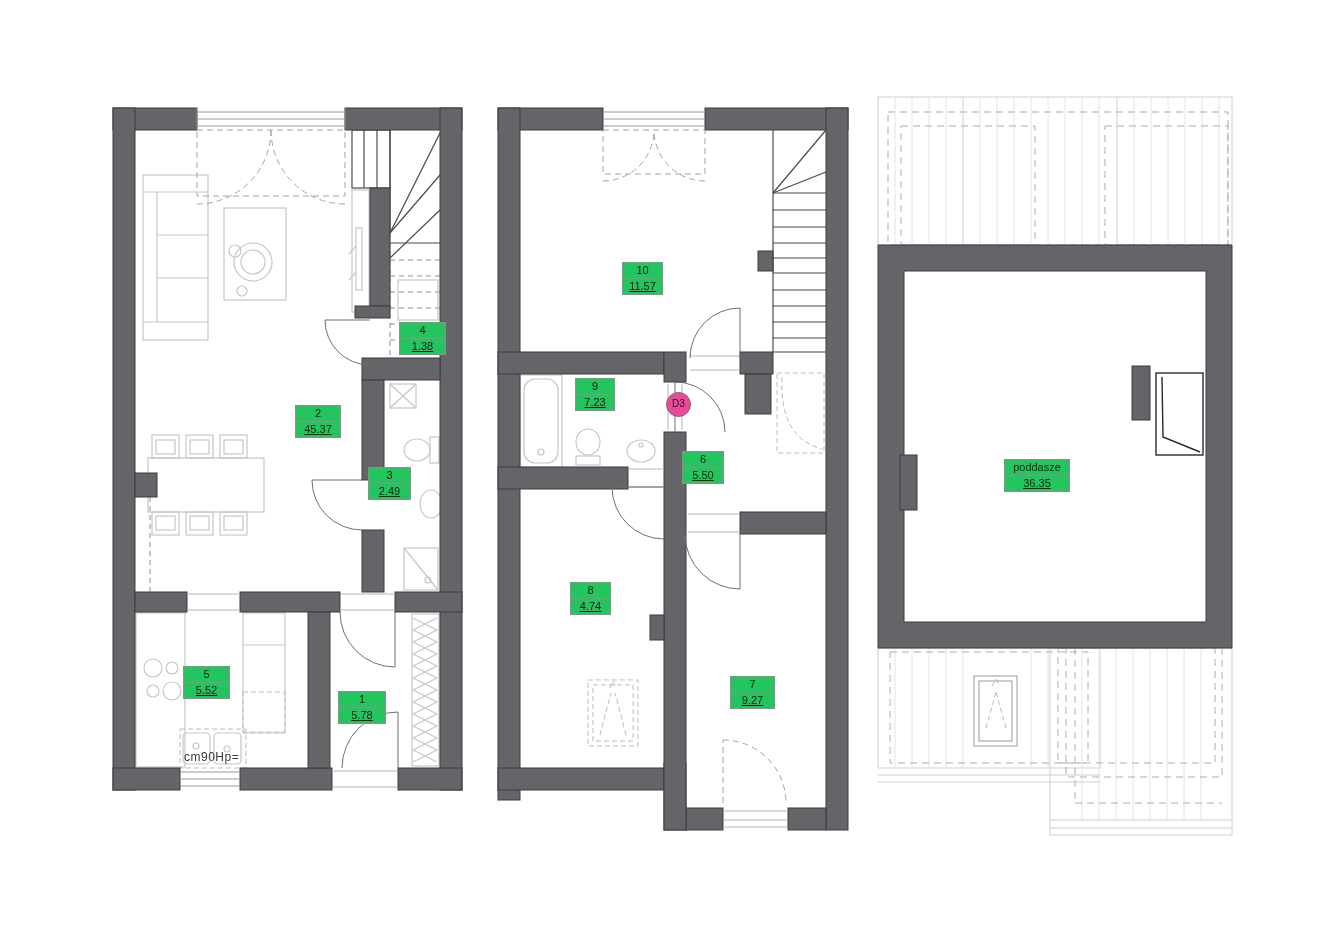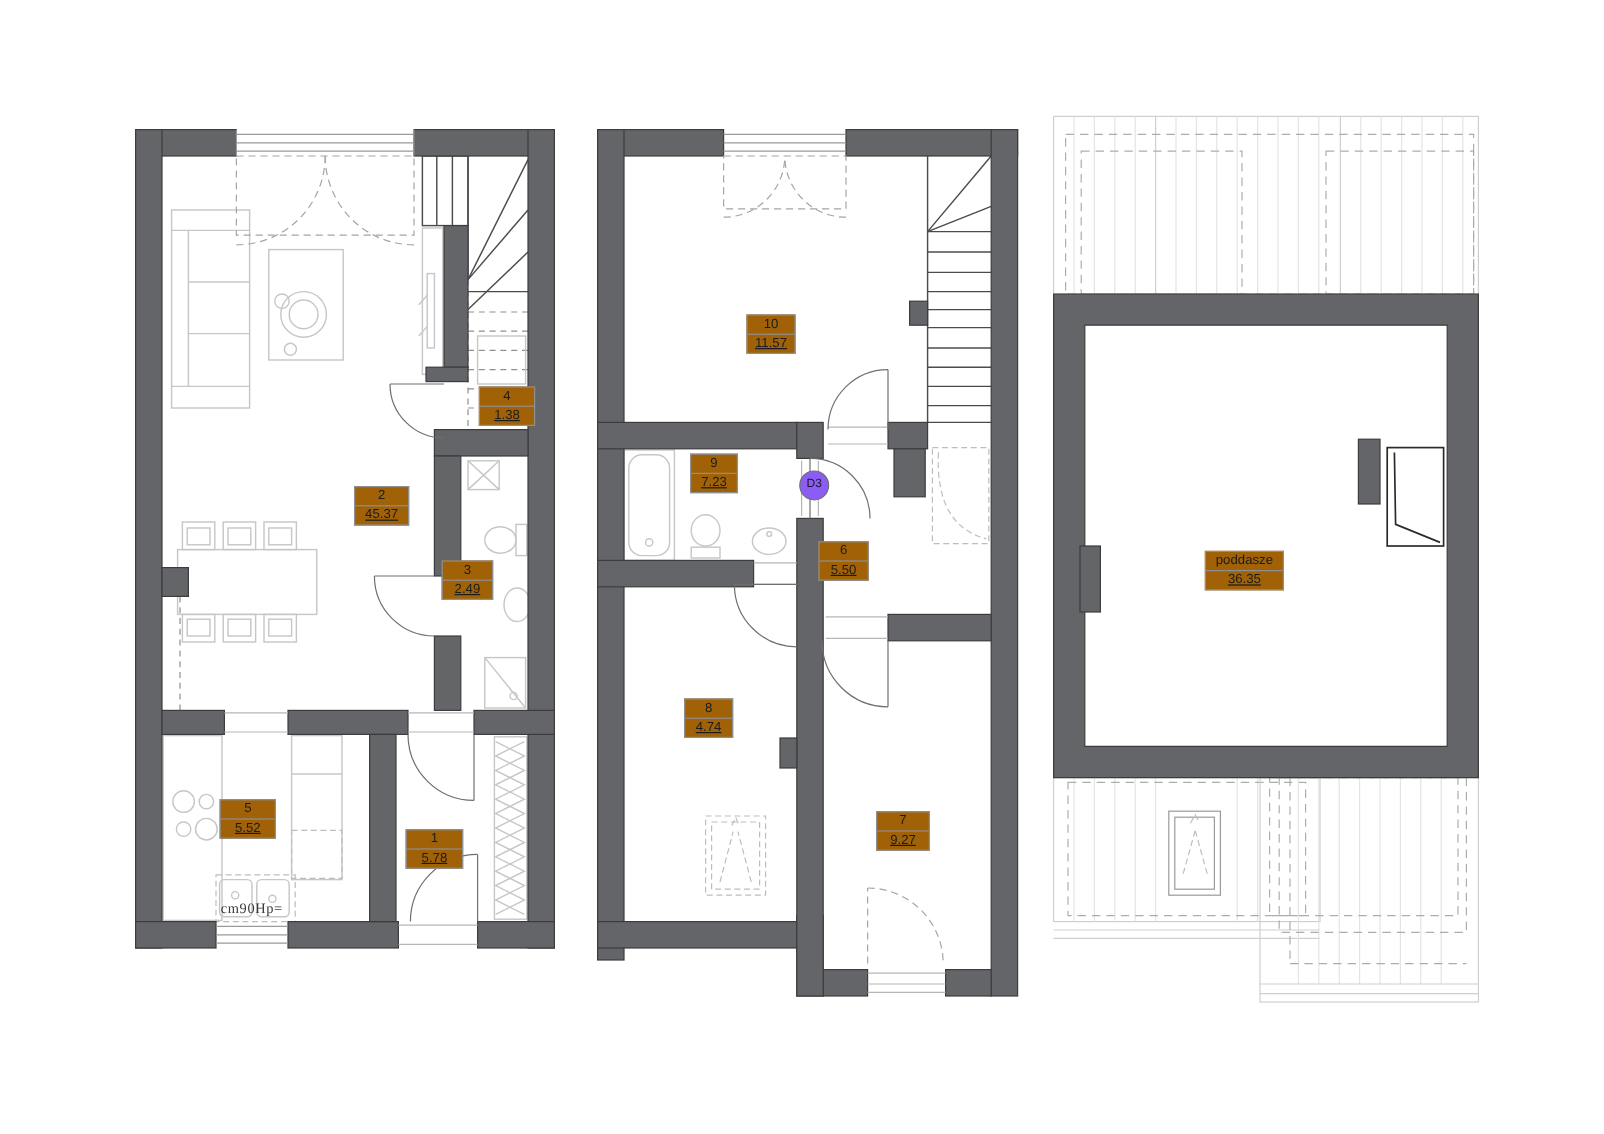--- a/index.html
+++ b/index.html
@@ -14,27 +14,27 @@
   .doordash{stroke:#a5a5a6;stroke-width:1;fill:none;stroke-dasharray:6 4;}
   .tread{stroke:#4b4b4d;stroke-width:1.2;fill:none;}
   .treaddash{stroke:#8f8f90;stroke-width:1;fill:none;stroke-dasharray:5 4;}
   .furn{stroke:#c6c7c8;stroke-width:1.2;fill:none;}
   .furndash{stroke:#bcbdbe;stroke-width:1;fill:none;stroke-dasharray:5 3;}
   .roofline{stroke:#cfcfcf;stroke-width:1;fill:none;}
   .roofhatch{stroke:#e4e4e4;stroke-width:1;fill:none;}
   .roofdash{stroke:#adadae;stroke-width:1;fill:none;stroke-dasharray:7 5;}
   .dark{stroke:#2a2a2a;stroke-width:1.4;fill:none;}
   
-  .room-label{position:absolute;background:#a16207;border:1px solid #8f8f90;
+  .room-label{position:absolute;background:#22c55e;border:1px solid #8f8f90;
               text-align:center;color:#1c1c1c;font-size:11px;z-index:5;}
   .room-label .num{border-bottom:1px solid #8f8f90;height:15px;line-height:15px;padding:0 3px;}
   .room-label .area{height:15px;line-height:15px;padding:0 3px;text-decoration:underline;}
   .door-tag{position:absolute;width:23px;height:23px;border:1px solid #6f6f71;border-radius:50%;
-            background:#8b5cf6;text-align:center;font-size:10px;line-height:22px;color:#1c1c1c;z-index:5;}
-  .sill-note{position:absolute;font-size:12px;color:#3a3a3a;z-index:5;letter-spacing:.5px;font-family:Liberation Serif, serif;}
+            background:#ec4899;text-align:center;font-size:10px;line-height:22px;color:#1c1c1c;z-index:5;}
+  .sill-note{position:absolute;font-size:12px;color:#3a3a3a;z-index:5;letter-spacing:.5px;}
 </style>
 </head>
 <body>
 
 <div class="canvas">
 
 <svg width="1337" height="945" viewBox="0 0 1337 945">
 
   <g>
 

